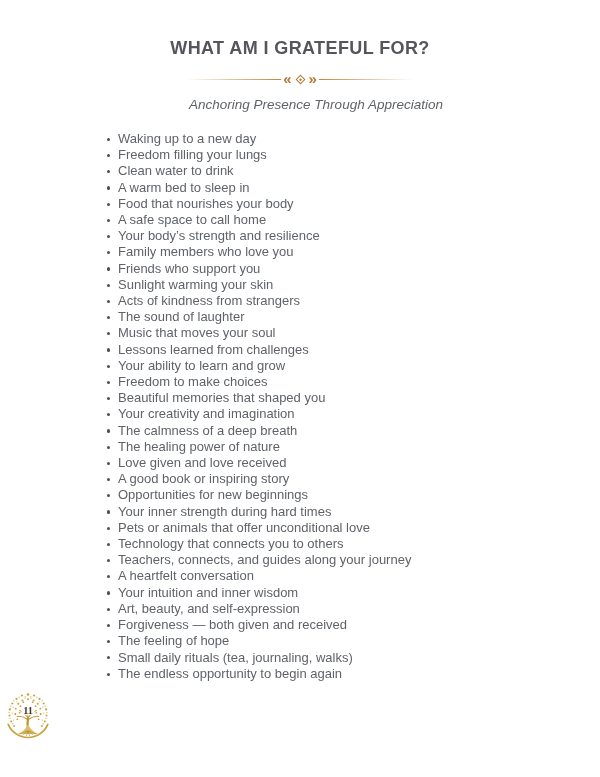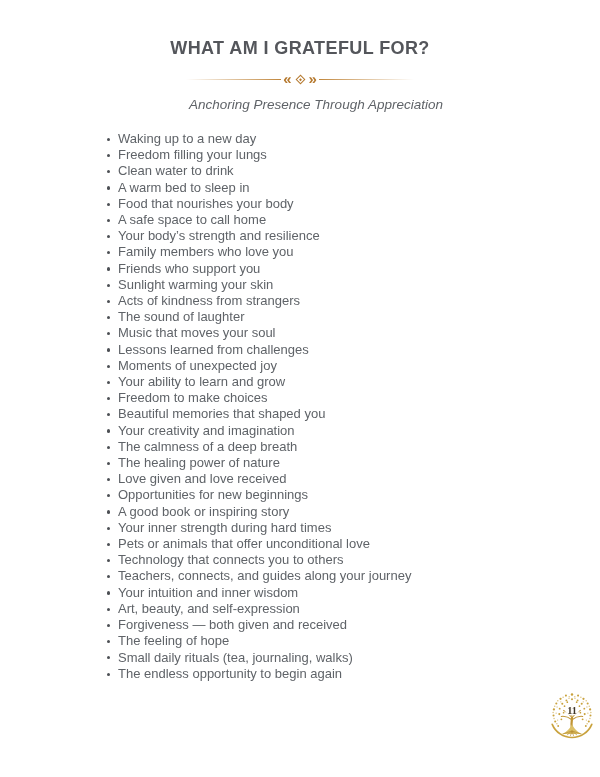--- a/index.html
+++ b/index.html
@@ -78,21 +78,21 @@
     content:"";
     position:absolute;
     left:2px; top:6.8px;
     width:3.2px; height:3.2px;
     border-radius:50%;
     background:#4c4f54;
   }
   .badge-wrap {
     margin-top:7px;
     display:flex;
-    justify-content:flex-end;
+    justify-content:flex-start;
   }
   .badge-wrap svg { display:block; }
   .badge-number {
     font-family:"Liberation Serif", serif;
     font-weight:bold;
   }
 </style>
 </head>
 <body>
 
@@ -120,34 +120,34 @@
       <li>Food that nourishes your body</li>
       <li>A safe space to call home</li>
       <li>Your body’s strength and resilience</li>
       <li>Family members who love you</li>
       <li>Friends who support you</li>
       <li>Sunlight warming your skin</li>
       <li>Acts of kindness from strangers</li>
       <li>The sound of laughter</li>
       <li>Music that moves your soul</li>
       <li>Lessons learned from challenges</li>
-      <li>Moments of unexpected joy</li>
       <li>Your ability to learn and grow</li>
       <li>Freedom to make choices</li>
       <li>Beautiful memories that shaped you</li>
       <li>Your creativity and imagination</li>
       <li>The calmness of a deep breath</li>
       <li>The healing power of nature</li>
       <li>Love given and love received</li>
+      <li>A good book or inspiring story</li>
       <li>Opportunities for new beginnings</li>
-      <li>A good book or inspiring story</li>
       <li>Your inner strength during hard times</li>
       <li>Pets or animals that offer unconditional love</li>
       <li>Technology that connects you to others</li>
       <li>Teachers, connects, and guides along your journey</li>
+      <li>A heartfelt conversation</li>
       <li>Your intuition and inner wisdom</li>
       <li>Art, beauty, and self-expression</li>
       <li>Forgiveness — both given and received</li>
       <li>The feeling of hope</li>
       <li>Small daily rituals (tea, journaling, walks)</li>
       <li>The endless opportunity to begin again</li>
     </ul>
 
   <div class="badge-wrap">
     <svg width="56" height="53" viewBox="0 0 60 53">

